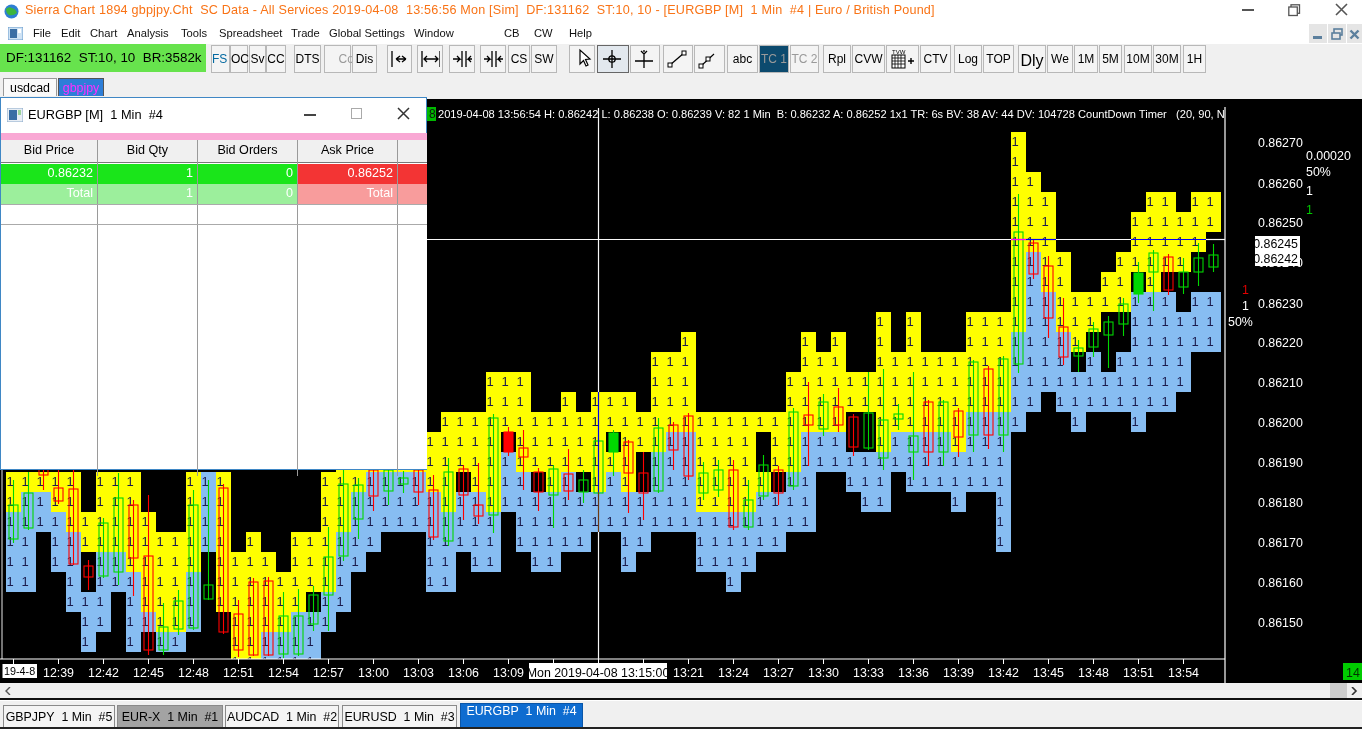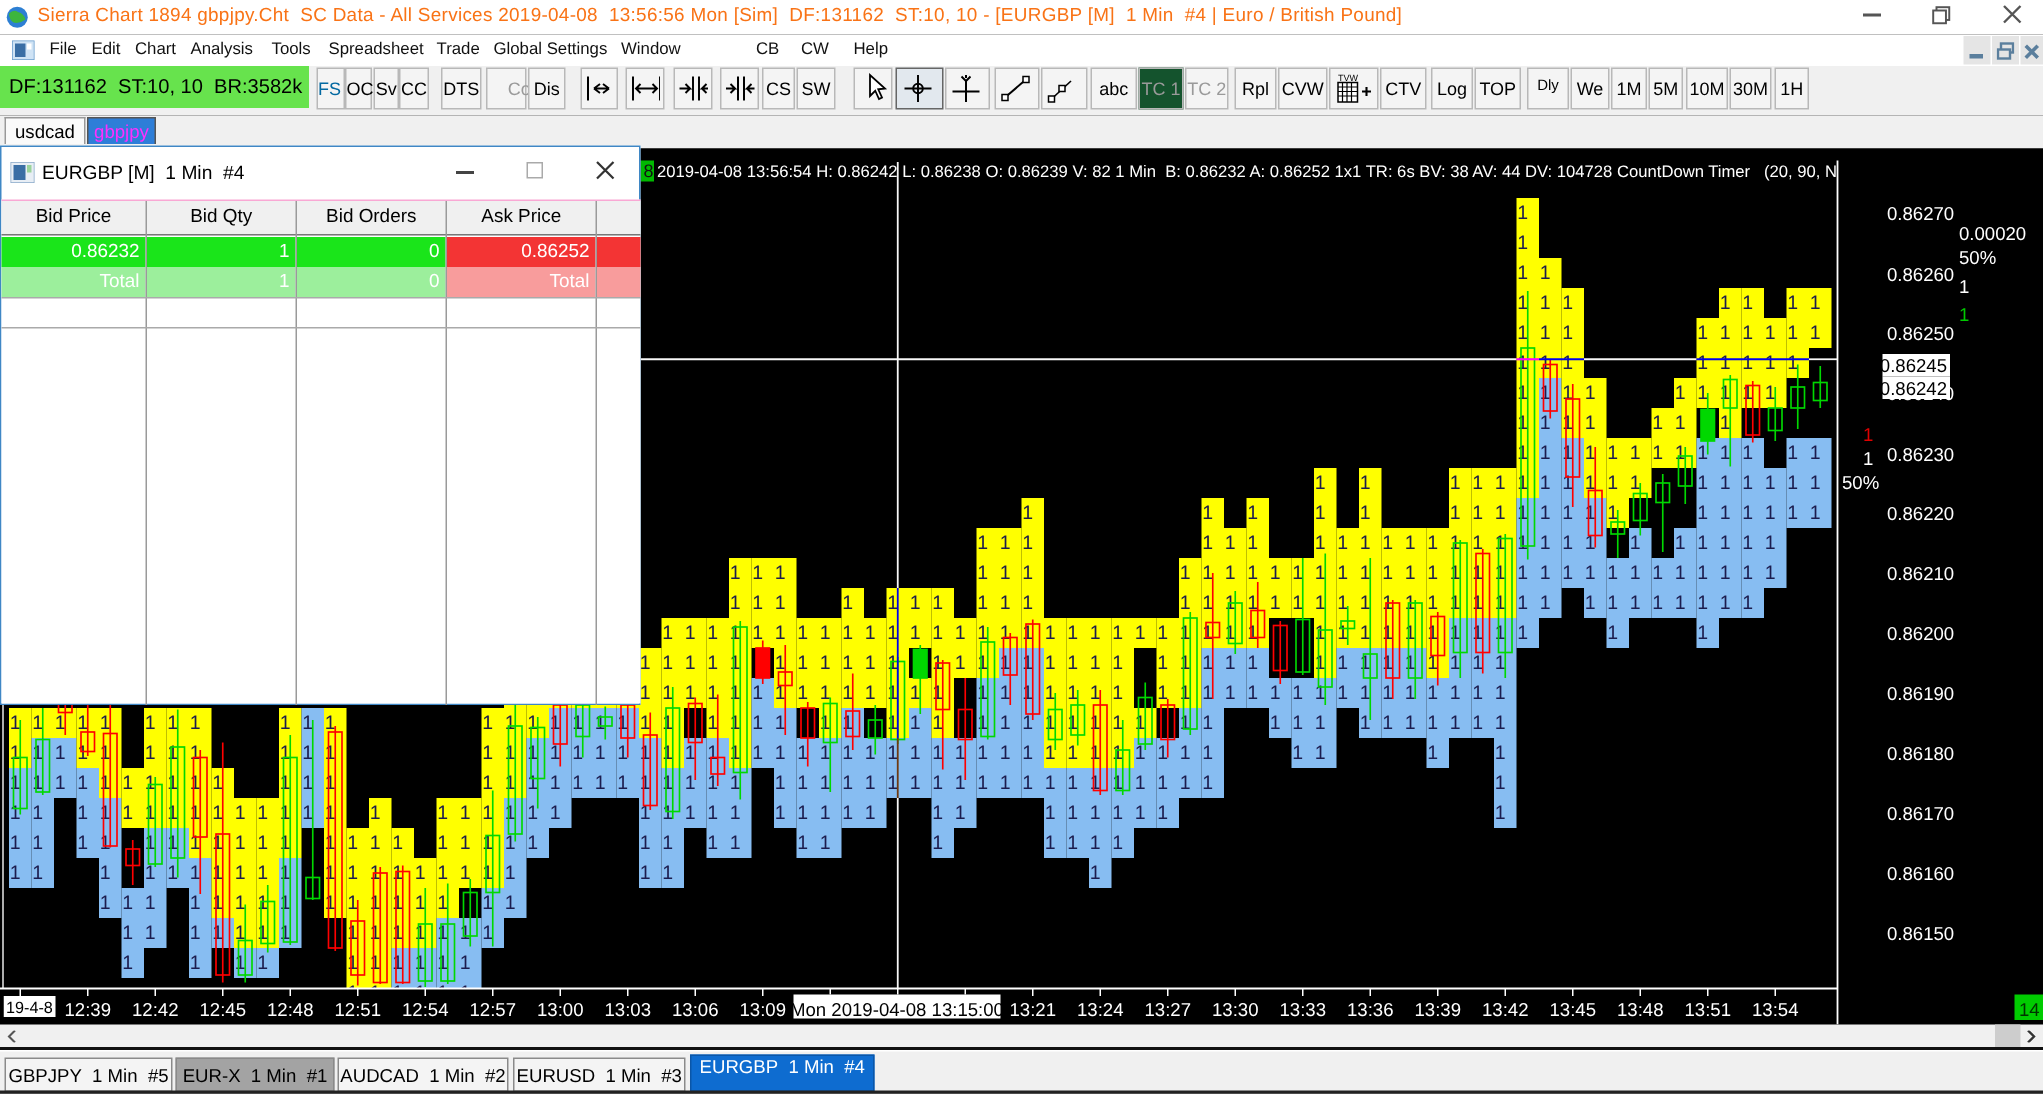--- a/index.html
+++ b/index.html
@@ -130,21 +130,21 @@
 <div class="abs" style="left:694px;top:45px;width:31px;height:28px;background:#f4f4f4;border:1px solid #b8b8b8;">
     <svg style="position:absolute;left:2px;top:2px" width="25" height="22" viewBox="0 0 25 22">
       <path d="M4 18 L17 6" stroke="#000" stroke-width="1.1"></path>
       <rect x="2" y="16" width="4" height="4" fill="#fff" stroke="#000"></rect>
       <rect x="9" y="9" width="4" height="4" fill="#fff" stroke="#000"></rect>
     </svg>
   </div>
 <div class="abs" style="left:727px;top:45px;width:31px;height:28px;background:#f4f4f4;border:1px solid #b8b8b8;">
     <div style="position:absolute;left:0;top:6px;width:100%;text-align:center;font-size:12px;white-space:nowrap;color:#000">abc</div>
   </div>
-<div class="abs" style="left:759px;top:45px;width:30px;height:28px;background:#14532d;border:1px solid #b8b8b8;">
+<div class="abs" style="left:759px;top:45px;width:30px;height:28px;background:#0c4a6e;border:1px solid #b8b8b8;">
     <div style="position:absolute;left:0;top:6px;width:100%;text-align:center;font-size:12px;white-space:nowrap;color:#9a9a9a">TC 1</div>
   </div>
 <div class="abs" style="left:790px;top:45px;width:29px;height:28px;background:#f4f4f4;border:1px solid #b8b8b8;">
     <div style="position:absolute;left:0;top:6px;width:100%;text-align:center;font-size:12px;white-space:nowrap;color:#9a9a9a">TC 2</div>
   </div>
 <div class="abs" style="left:823px;top:45px;width:28px;height:28px;background:#f4f4f4;border:1px solid #b8b8b8;">
     <div style="position:absolute;left:0;top:6px;width:100%;text-align:center;font-size:12px;white-space:nowrap;color:#000">Rpl</div>
   </div>
 <div class="abs" style="left:852px;top:45px;width:33px;height:28px;background:#f4f4f4;border:1px solid #b8b8b8;">
     <div style="position:absolute;left:0;top:6px;width:100%;text-align:center;font-size:12px;white-space:nowrap;color:#000">CVW</div>
@@ -160,21 +160,21 @@
 <div class="abs" style="left:920px;top:45px;width:31px;height:28px;background:#f4f4f4;border:1px solid #b8b8b8;">
     <div style="position:absolute;left:0;top:6px;width:100%;text-align:center;font-size:12px;white-space:nowrap;color:#000">CTV</div>
   </div>
 <div class="abs" style="left:954px;top:45px;width:28px;height:28px;background:#f4f4f4;border:1px solid #b8b8b8;">
     <div style="position:absolute;left:0;top:6px;width:100%;text-align:center;font-size:12px;white-space:nowrap;color:#000">Log</div>
   </div>
 <div class="abs" style="left:983px;top:45px;width:31px;height:28px;background:#f4f4f4;border:1px solid #b8b8b8;">
     <div style="position:absolute;left:0;top:6px;width:100%;text-align:center;font-size:12px;white-space:nowrap;color:#000">TOP</div>
   </div>
 <div class="abs" style="left:1018px;top:45px;width:28px;height:28px;background:#f4f4f4;border:1px solid #b8b8b8;">
-    <div style="position:absolute;left:0;top:6px;width:100%;text-align:center;font-size:10px;white-space:nowrap;color:#000">Dly</div>
+    <div style="position:absolute;left:0;top:6px;width:100%;text-align:center;font-size:16px;white-space:nowrap;color:#000">Dly</div>
   </div>
 <div class="abs" style="left:1047px;top:45px;width:26px;height:28px;background:#f4f4f4;border:1px solid #b8b8b8;">
     <div style="position:absolute;left:0;top:6px;width:100%;text-align:center;font-size:12px;white-space:nowrap;color:#000">We</div>
   </div>
 <div class="abs" style="left:1074px;top:45px;width:24px;height:28px;background:#f4f4f4;border:1px solid #b8b8b8;">
     <div style="position:absolute;left:0;top:6px;width:100%;text-align:center;font-size:12px;white-space:nowrap;color:#000">1M</div>
   </div>
 <div class="abs" style="left:1099px;top:45px;width:23px;height:28px;background:#f4f4f4;border:1px solid #b8b8b8;">
     <div style="position:absolute;left:0;top:6px;width:100%;text-align:center;font-size:12px;white-space:nowrap;color:#000">5M</div>
   </div>
@@ -1219,21 +1219,21 @@
       <rect x="2" y="2" width="8" height="10" fill="#3a6ea5"></rect>
       <rect x="11" y="2" width="3" height="5" fill="#9bd39b"></rect>
     </svg>
   <div class="abs" style="left:27px;top:9px;font-size:12.8px;color:#000">EURGBP [M]&nbsp; 1 Min&nbsp; #4</div>
   <div class="abs" style="left:303px;top:16px;width:12px;height:1.6px;background:#444"></div>
   <div class="abs" style="left:350px;top:10px;width:11px;height:11px;border:1.4px solid #aaa"></div>
   <svg class="abs" style="left:396px;top:9px" width="13" height="13">
       <path d="M1 1 L12 12 M12 1 L1 12" stroke="#333" stroke-width="1.5"></path>
     </svg>
 
-  <div class="abs" style="left:0;top:35px;width:426px;height:336px;background:#fff;border-top:1px solid #f9a8d4">
+  <div class="abs" style="left:0;top:35px;width:426px;height:336px;background:#fff;border-top:7px solid #f9a8d4">
     <div class="abs" style="left:0;top:0;width:426px;height:23px;background:#f0f0f0;border-bottom:1px solid #777;font-size:12.6px;color:#000">
       <span style="position:absolute;left:0;width:96px;text-align:center;top:3px">Bid Price</span>
       <span style="position:absolute;left:97px;width:99px;text-align:center;top:3px">Bid Qty</span>
       <span style="position:absolute;left:197px;width:99px;text-align:center;top:3px">Bid Orders</span>
       <span style="position:absolute;left:297px;width:99px;text-align:center;top:3px">Ask Price</span>
     </div>
 
     <div class="abs" style="left:0;top:24px;width:96px;height:20px;background:#1ae51a;color:#fff;font-size:12.6px;text-align:right;padding:2px 4px 0 0">0.86232</div>
     <div class="abs" style="left:97px;top:24px;width:99px;height:20px;background:#1ae51a;color:#fff;font-size:12.6px;text-align:right;padding:2px 4px 0 0">1</div>
     <div class="abs" style="left:197px;top:24px;width:99px;height:20px;background:#1ae51a;color:#fff;font-size:12.6px;text-align:right;padding:2px 4px 0 0">0</div>

